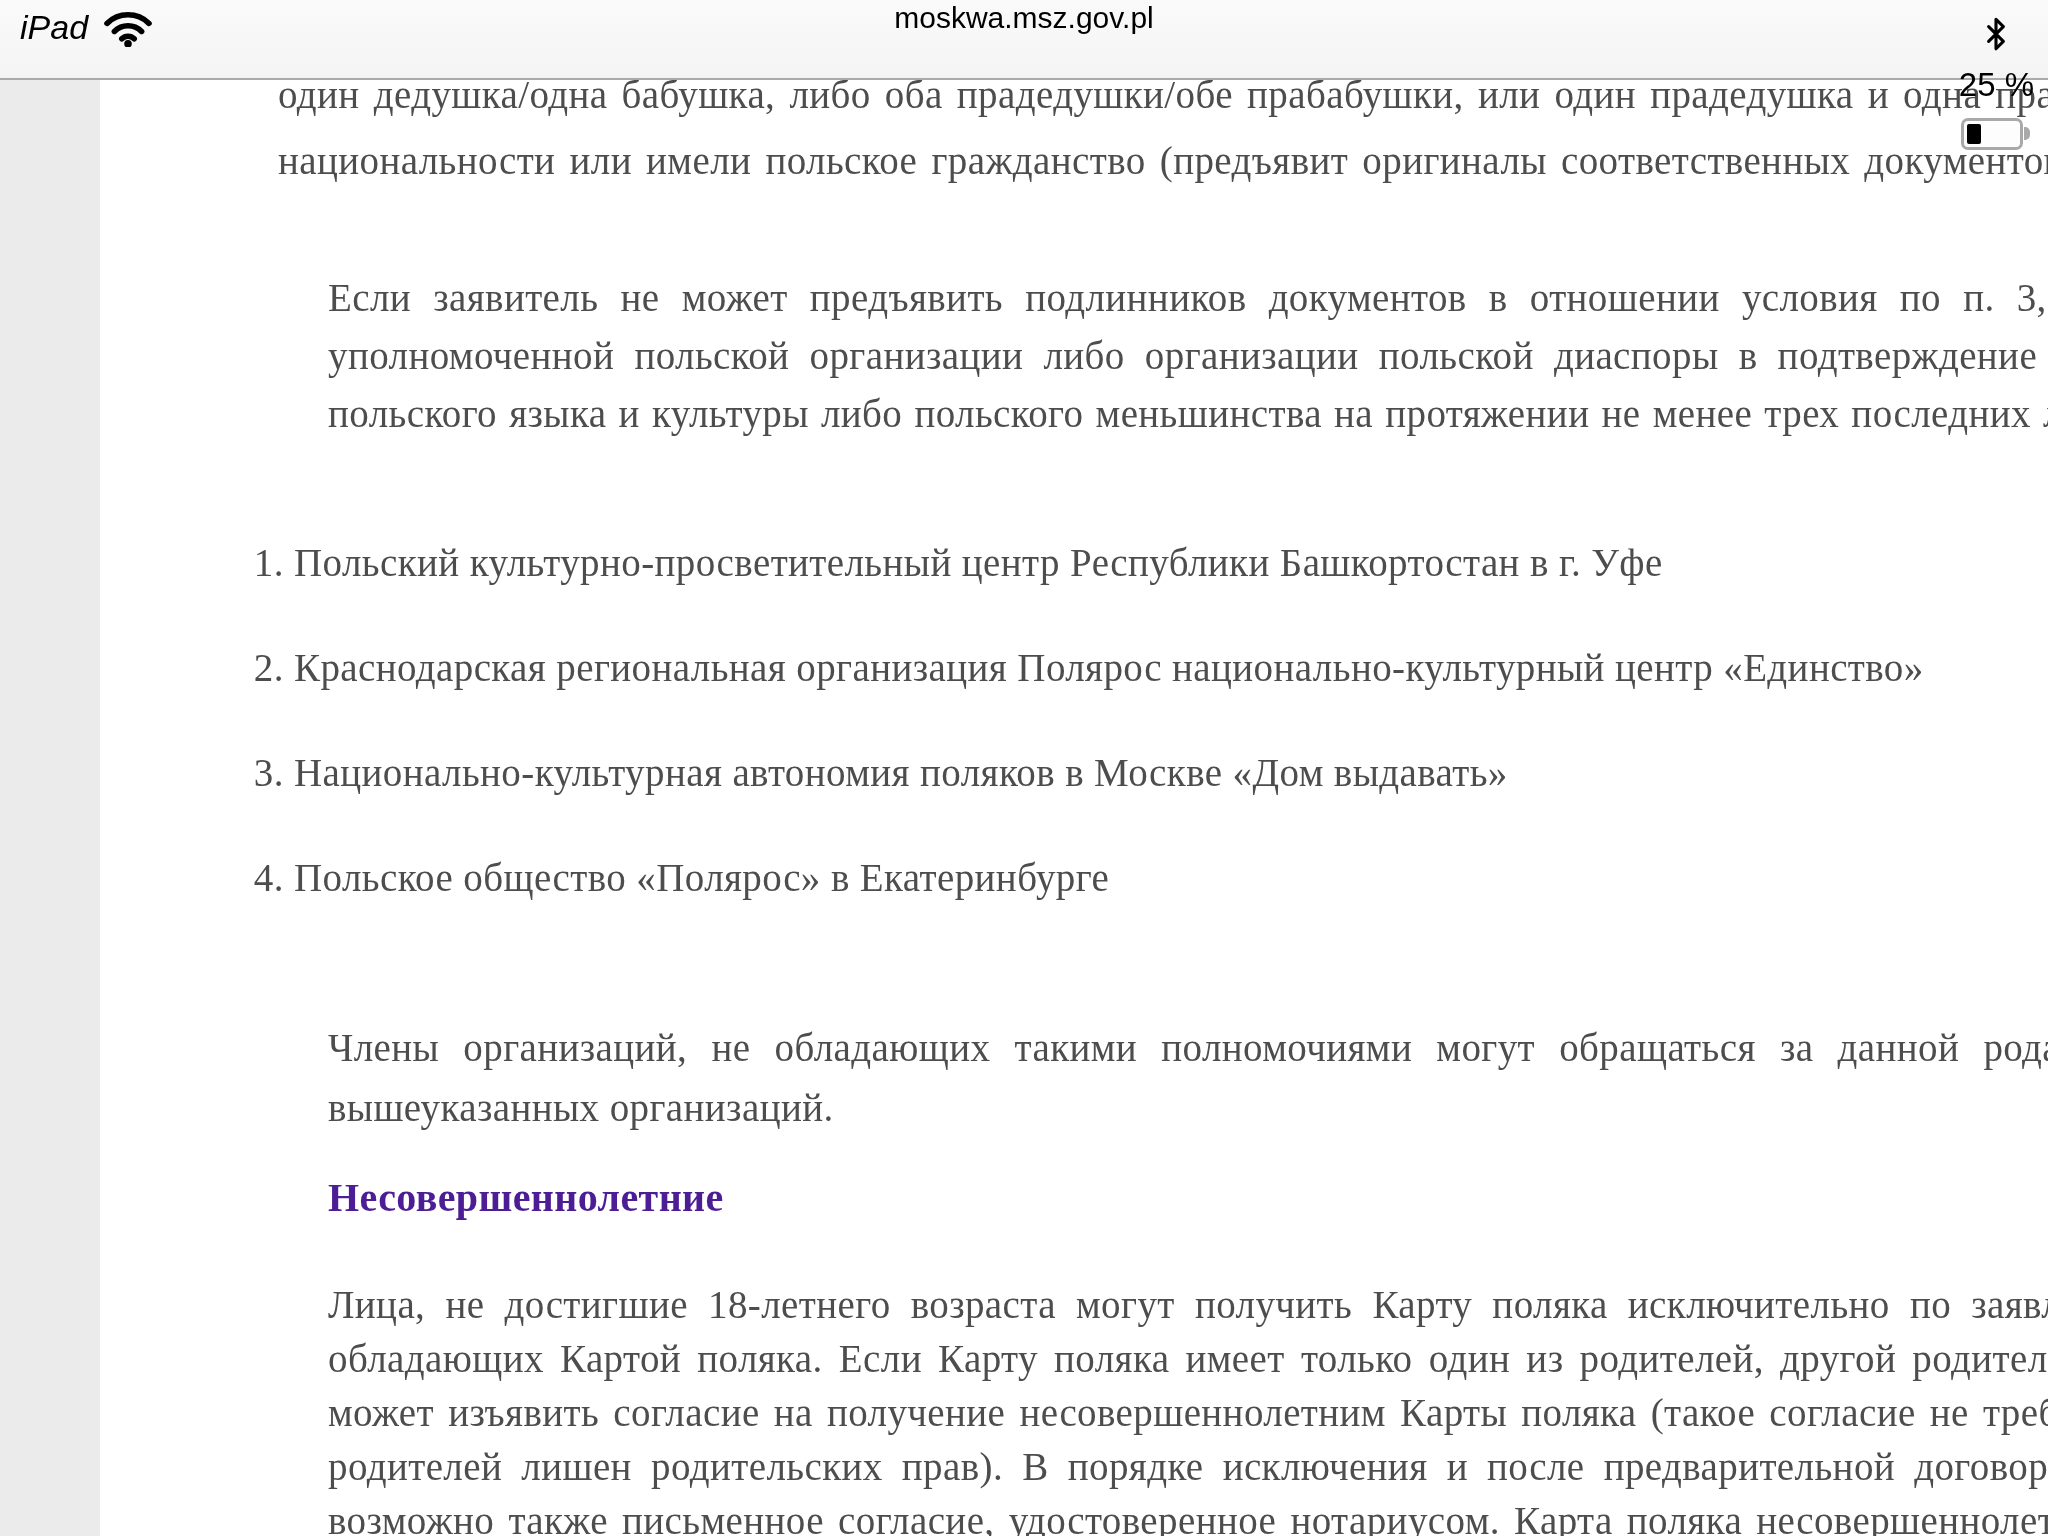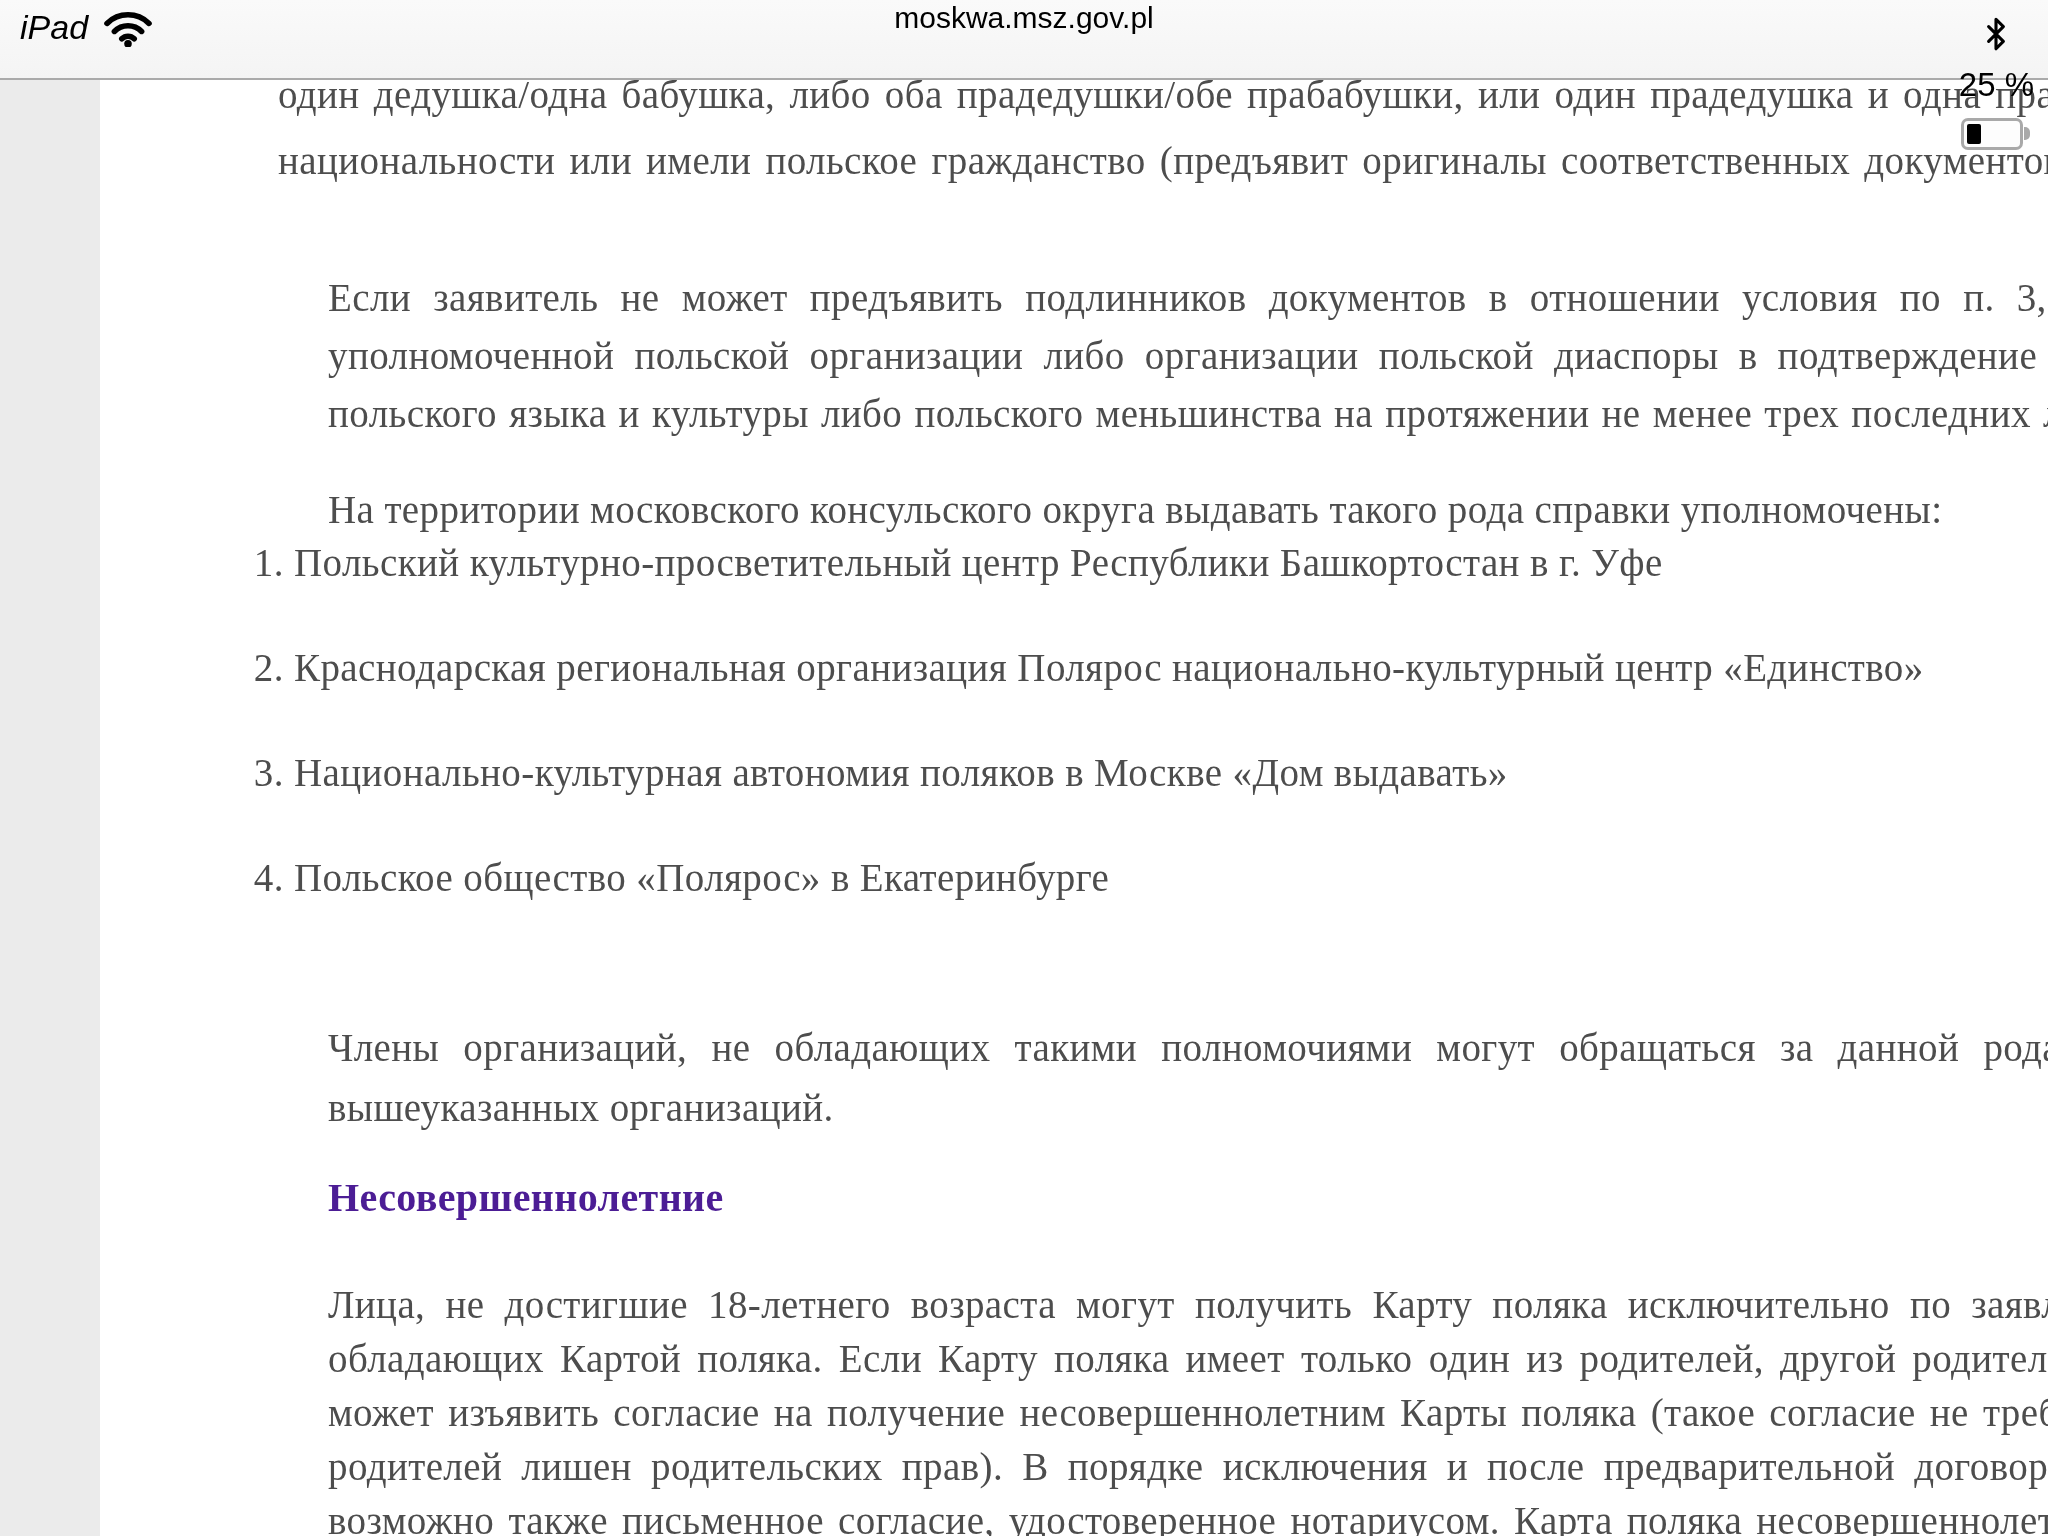--- a/index.html
+++ b/index.html
@@ -61,23 +61,20 @@
     <span class="line ws4">один дедушка/одна бабушка, либо оба прадедушки/обе прабабушки, или один прадедушка и одна прабабушк</span>
     <span class="line ws4">национальности или имели польское гражданство (предъявит оригиналы соответственных документов и их ко</span>
   </div>
 
   <div class="para p-cert">
     <span class="line ws12">Если заявитель не может предъявить подлинников документов в отношении условия по п. 3, допу</span>
     <span class="line ws10">уполномоченной польской организации либо организации польской диаспоры в подтверждение акти</span>
     <span class="line ws2">польского языка и культуры либо польского меньшинства на протяжении не менее трех последних лет.</span>
   </div>
 
-  <div class="para p-intro">
-    <span class="line">На территории московского консульского округа выдавать такого рода справки уполномочены:</span>
-  </div>
 
   <ol class="numlist">
     <li><span>Польский культурно-просветительный центр Республики Башкортостан в г. Уфе</span></li>
     <li><span>Краснодарская региональная организация Полярос национально-культурный центр «Единство»</span></li>
     <li><span>Национально-культурная автономия поляков в Москве «Дом выдавать»</span></li>
     <li><span>Польское общество «Полярос» в Екатеринбурге</span></li>
   </ol>
 
   <div class="para p-members">
     <span class="line ws14">Члены организаций, не обладающих такими полномочиями могут обращаться за данной рода спра</span>

